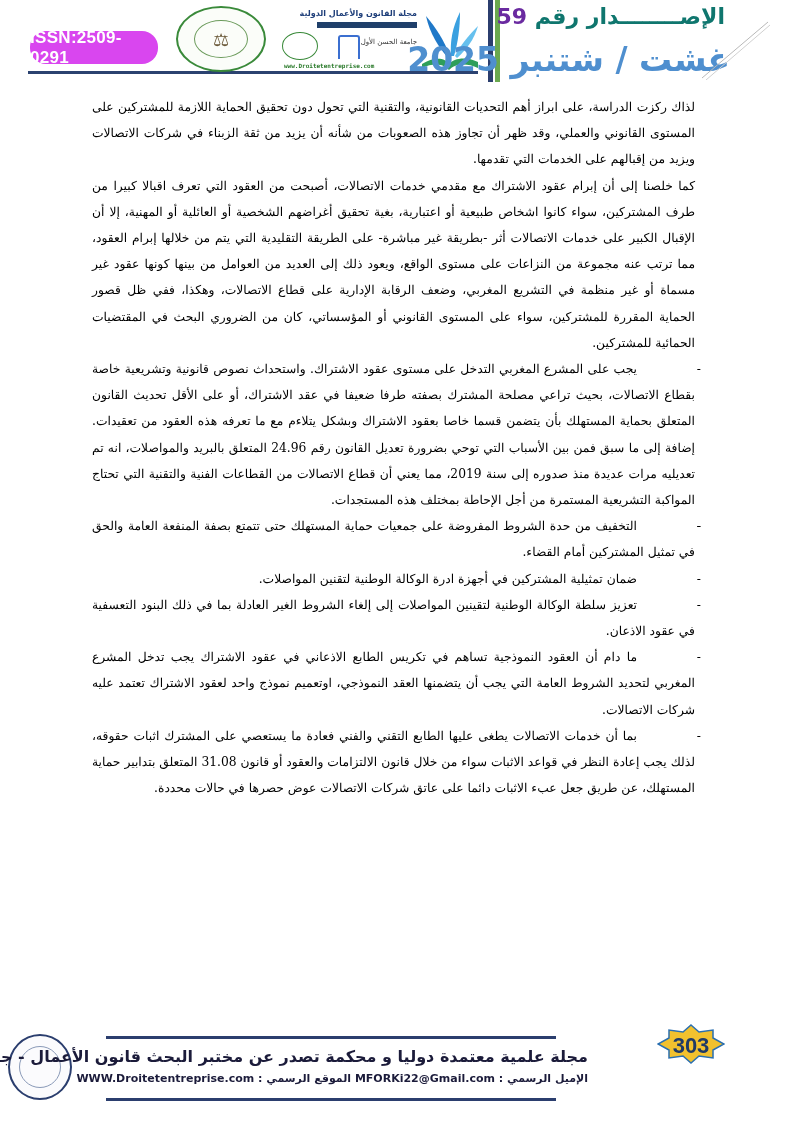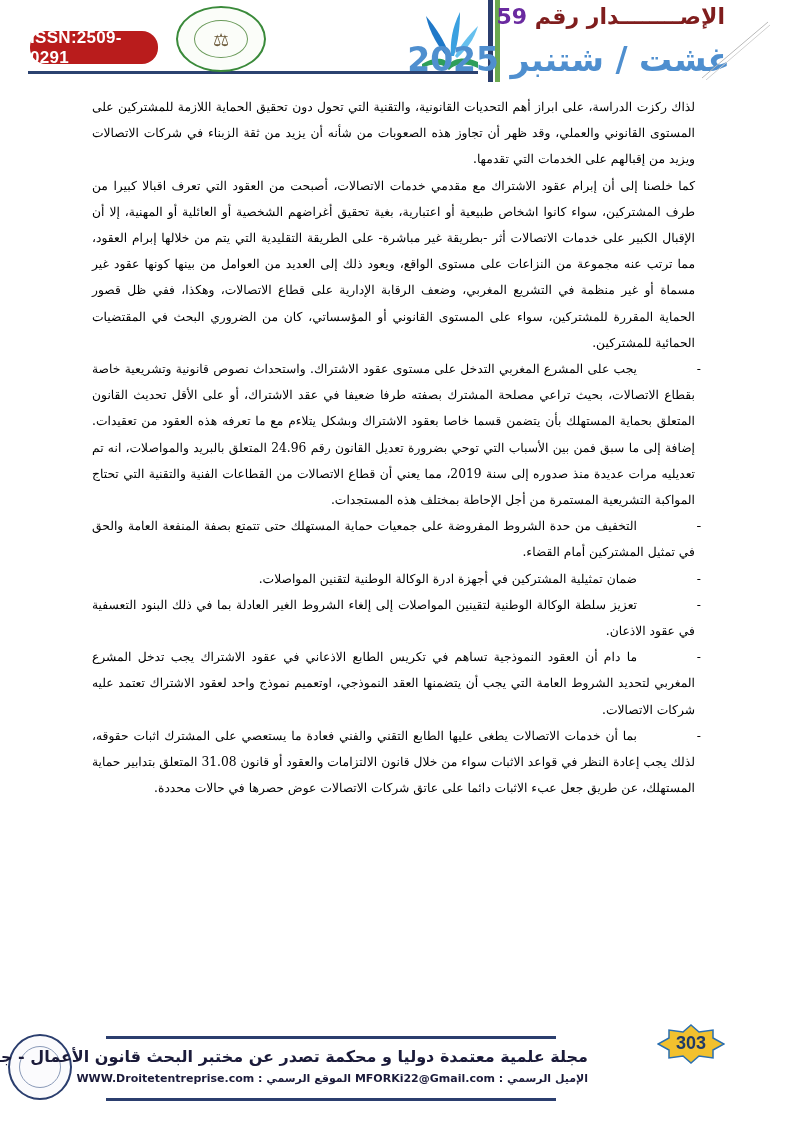--- a/index.html
+++ b/index.html
@@ -1,69 +1,77 @@
 <!DOCTYPE html>
 <html><head>
 <meta charset="utf-8">
 <style>
   html, body { margin: 0; padding: 0; background: #ffffff; }
   body { width: 793px; height: 1122px; position: relative; overflow: hidden; font-family: "DejaVu Sans", sans-serif; color: #000; }
 
   
   .header { position: absolute; left: 0; top: 0; width: 793px; height: 84px; }
-  .issn { position: absolute; left: 30px; top: 31px; width: 128px; height: 33px; background: #b91c1c; border-radius: 16px; color: #fff; font-family: "Liberation Sans", sans-serif; font-size: 17px; font-weight: bold; display: flex; align-items: center; justify-content: center; letter-spacing: 0.3px; }
+  .issn { position: absolute; left: 30px; top: 31px; width: 128px; height: 33px; background: #d946ef; border-radius: 16px; color: #fff; font-family: "Liberation Sans", sans-serif; font-size: 17px; font-weight: bold; display: flex; align-items: center; justify-content: center; letter-spacing: 0.3px; }
   .rule-top { position: absolute; left: 28px; top: 71px; width: 450px; height: 3px; background: #2b4270; }
   .lab-seal { position: absolute; left: 176px; top: 6px; width: 86px; height: 62px; border-radius: 50%; border: 2px solid #3a8a3a; display: flex; align-items: center; justify-content: center; background: #fbfdf9; }
   .lab-seal .inner { width: 52px; height: 36px; border-radius: 50%; border: 1px solid #6a9a5a; display: flex; align-items: center; justify-content: center; font-size: 18px; color: #6b5a3a; }
   .journal-box { position: absolute; left: 282px; top: 5px; width: 135px; height: 64px; }
   .journal-title { position: absolute; right: 0; top: 4px; font-size: 8px; color: #1f3f7a; font-weight: bold; white-space: nowrap; direction: rtl; }
   .journal-sub { position: absolute; right: 0; top: 17px; width: 100px; height: 6px; background: #1f3f6a; }
   .mini-seal { position: absolute; left: 0; top: 27px; width: 34px; height: 26px; border-radius: 50%; border: 1.5px solid #3a8a3a; }
   .uni-mark { position: absolute; left: 56px; top: 30px; width: 18px; height: 22px; border: 2px solid #3b6fd0; border-bottom: none; border-radius: 3px 3px 0 0; }
   .uni-name { position: absolute; right: 0; top: 33px; font-size: 7px; color: #333; direction: rtl; }
   .journal-url { position: absolute; left: 2px; top: 57px; font-size: 6px; color: #2a7a2a; font-weight: bold; font-family: "DejaVu Sans Mono", monospace; }
   .book-logo { position: absolute; left: 418px; top: 6px; width: 62px; height: 66px; }
   .vbars { position: absolute; left: 488px; top: 0; width: 14px; height: 82px; }
   .vbars .b1 { position: absolute; left: 0; top: 0; width: 5px; height: 82px; background: #2b3e6e; }
   .vbars .b2 { position: absolute; left: 7px; top: 0; width: 5px; height: 82px; background: #6aa84f; }
   .issue-line { position: absolute; left: 520px; top: 4px; width: 205px; height: 32px; direction: rtl; font-family: "DejaVu Sans", sans-serif; font-weight: bold; font-size: 22px; white-space: nowrap; }
-  .issue-label { color: #7f1d1d; margin-top: 30px; }
+  .issue-label { color: #0f766e; margin-top: 30px; }
   .issue-num { color: #6a2aa0; padding-left: 20px; }
   .date-line { position: absolute; left: 508px; top: 40px; width: 222px; height: 36px; direction: rtl; font-family: "DejaVu Sans", sans-serif; font-weight: bold; font-size: 33px; color: #4f8fcf; white-space: nowrap; }
   .diag { position: absolute; left: 700px; top: 20px; width: 70px; height: 60px; }
 
   
   .content { position: absolute; left: 92px; top: 94px; width: 603px; direction: rtl; text-align: justify; font-family: "DejaVu Serif", serif; font-size: 12.3px; line-height: 26.2px; }
   .content p { margin: 0; }
   .bullet { position: relative; text-indent: 0; }
   .bullet .dash { position: absolute; right: -6px; }
   .bullet .first { padding-right: 58px; }
 
   
   .footer { position: absolute; left: 0; top: 1020px; width: 793px; height: 102px; }
   .f-rule1 { position: absolute; left: 106px; top: 16px; width: 450px; height: 3px; background: #2b3e6e; }
   .f-rule2 { position: absolute; left: 106px; top: 78px; width: 450px; height: 3px; background: #2b3e6e; }
   .f-line1 { position: absolute; left: 108px; top: 27px; width: 480px; direction: rtl; text-align: right; font-size: 16px; font-weight: bold; color: #1b1b3a; white-space: nowrap; }
   .f-line2 { position: absolute; left: 108px; top: 52px; width: 480px; direction: rtl; text-align: left; font-size: 11px; font-weight: bold; color: #1b1b3a; white-space: nowrap; }
   .f-seal { position: absolute; left: 8px; top: 14px; width: 60px; height: 62px; border-radius: 50%; border: 2px solid #2b3e6e; background: #fbfbfd; display: flex; align-items: center; justify-content: center; }
   .f-seal .inner { width: 40px; height: 40px; border-radius: 50%; border: 1px solid #8a9ab8; }
   .page-badge { position: absolute; left: 657px; top: 4px; width: 68px; height: 40px; }
-  .page-num { position: absolute; left: 657px; top: 13px; width: 68px; text-align: center; font-family: "Liberation Sans", sans-serif; font-weight: bold; font-size: 18px; color: #1f3a66; }
+  .page-num { position: absolute; left: 657px; top: 13px; width: 68px; text-align: center; font-family: "Liberation Sans", sans-serif; font-weight: bold; font-size: 22px; color: #1f3a66; }
 </style>
 </head>
 <body>
 
 <div class="header">
   <div class="issn">ISSN:2509-0291</div>
   <div class="rule-top"></div>
 
   <div class="lab-seal">
     <div class="inner">⚖</div>
   </div>
 
+  <div class="journal-box">
+    <div class="journal-title">مجلة القانون والأعمال الدولية</div>
+    <div class="journal-sub"></div>
+    <div class="mini-seal"></div>
+    <div class="uni-mark"></div>
+    <div class="uni-name">جامعة الحسن الأول</div>
+    <div class="journal-url">www.Droitetentreprise.com</div>
+  </div>
 
   <svg class="book-logo" viewBox="0 0 62 66">
     <path d="M30 52 C20 40 12 28 8 10 C18 22 26 34 32 50 Z" fill="#1f78c8"></path>
     <path d="M33 50 C32 36 34 22 42 6 C42 22 40 36 36 50 Z" fill="#3aa0e0"></path>
     <path d="M37 50 C42 40 50 30 60 20 C56 34 48 44 39 52 Z" fill="#66c0ee"></path>
     <path d="M4 58 C16 50 28 52 31 58 C36 52 48 50 60 56 L60 62 C48 56 36 58 31 64 C26 58 16 56 4 62 Z" fill="#2e9e5a"></path>
   </svg>
 
   <div class="vbars">
     <div class="b1"></div>

